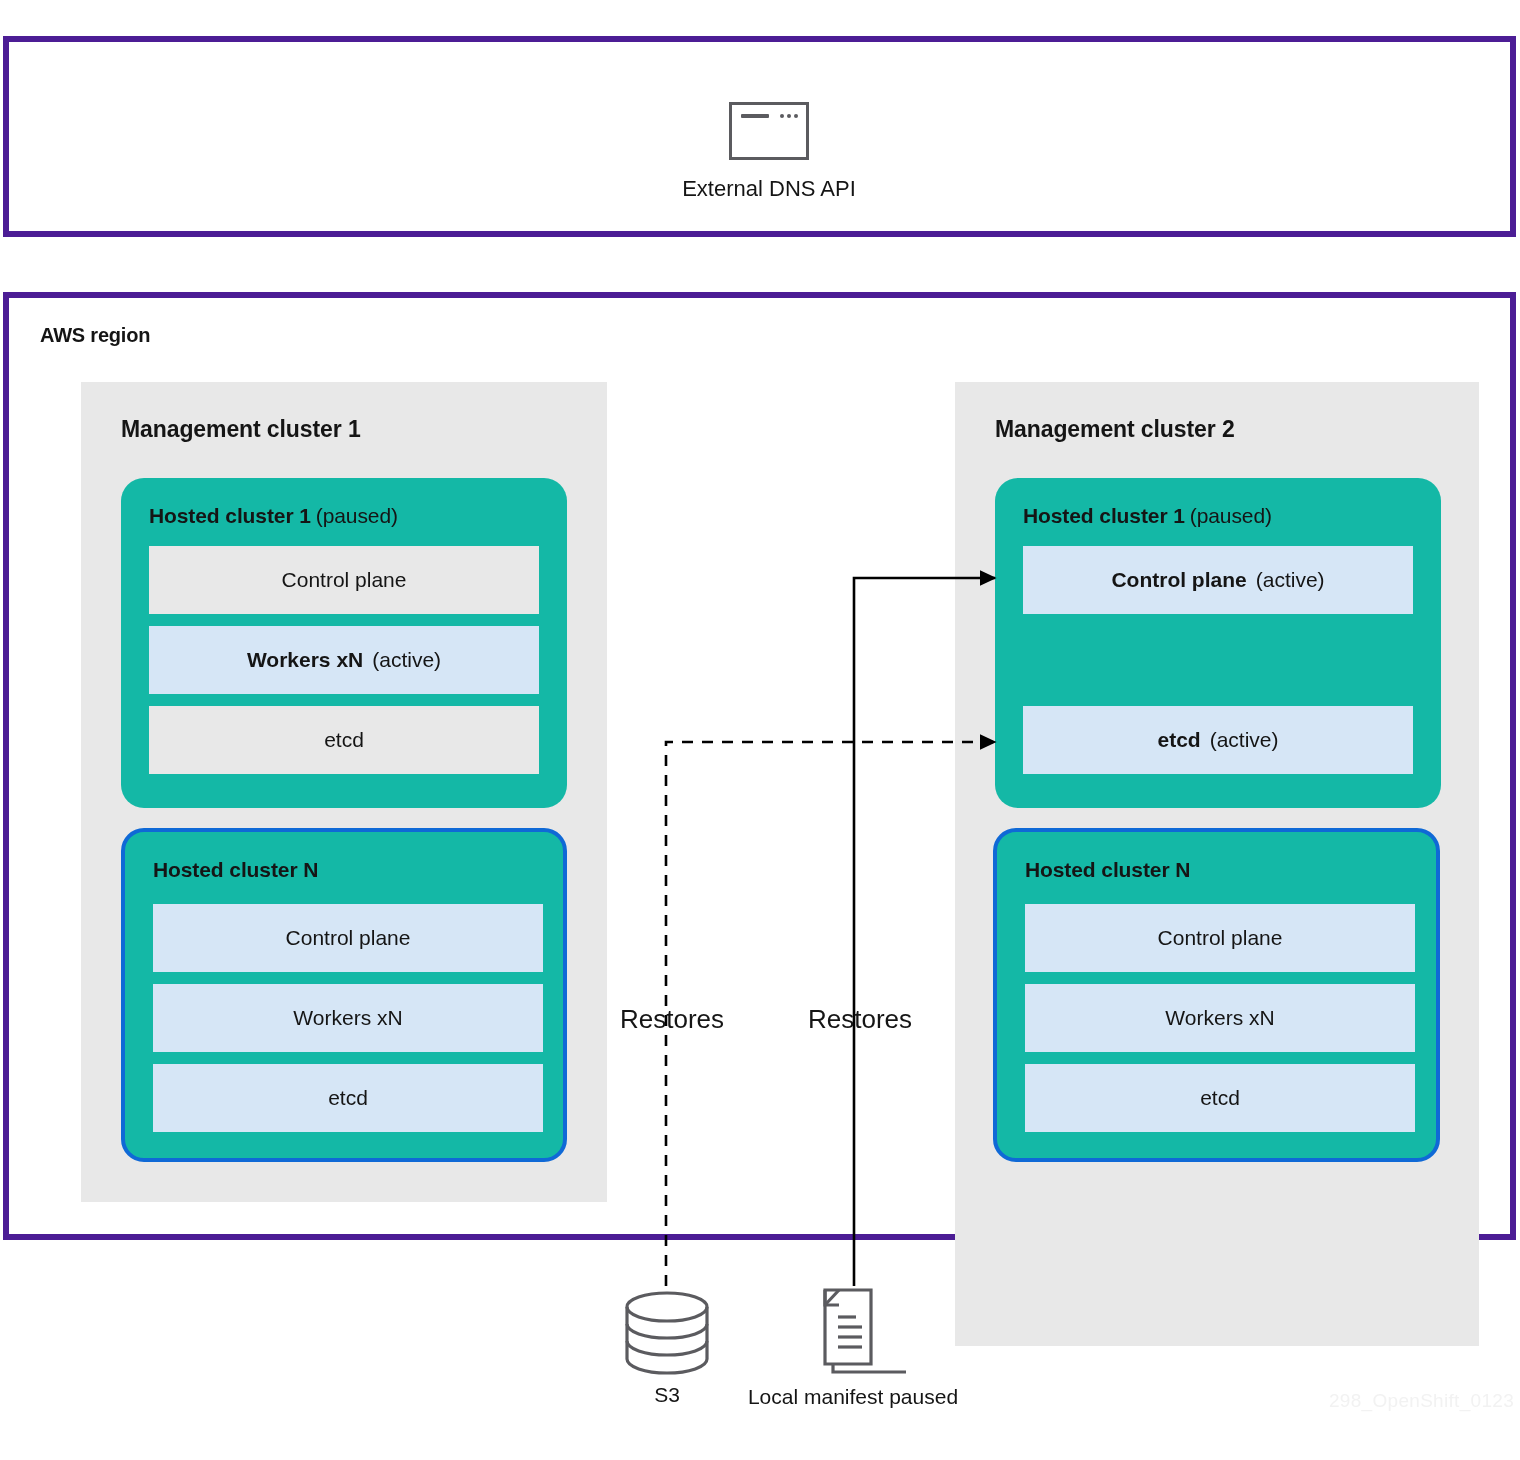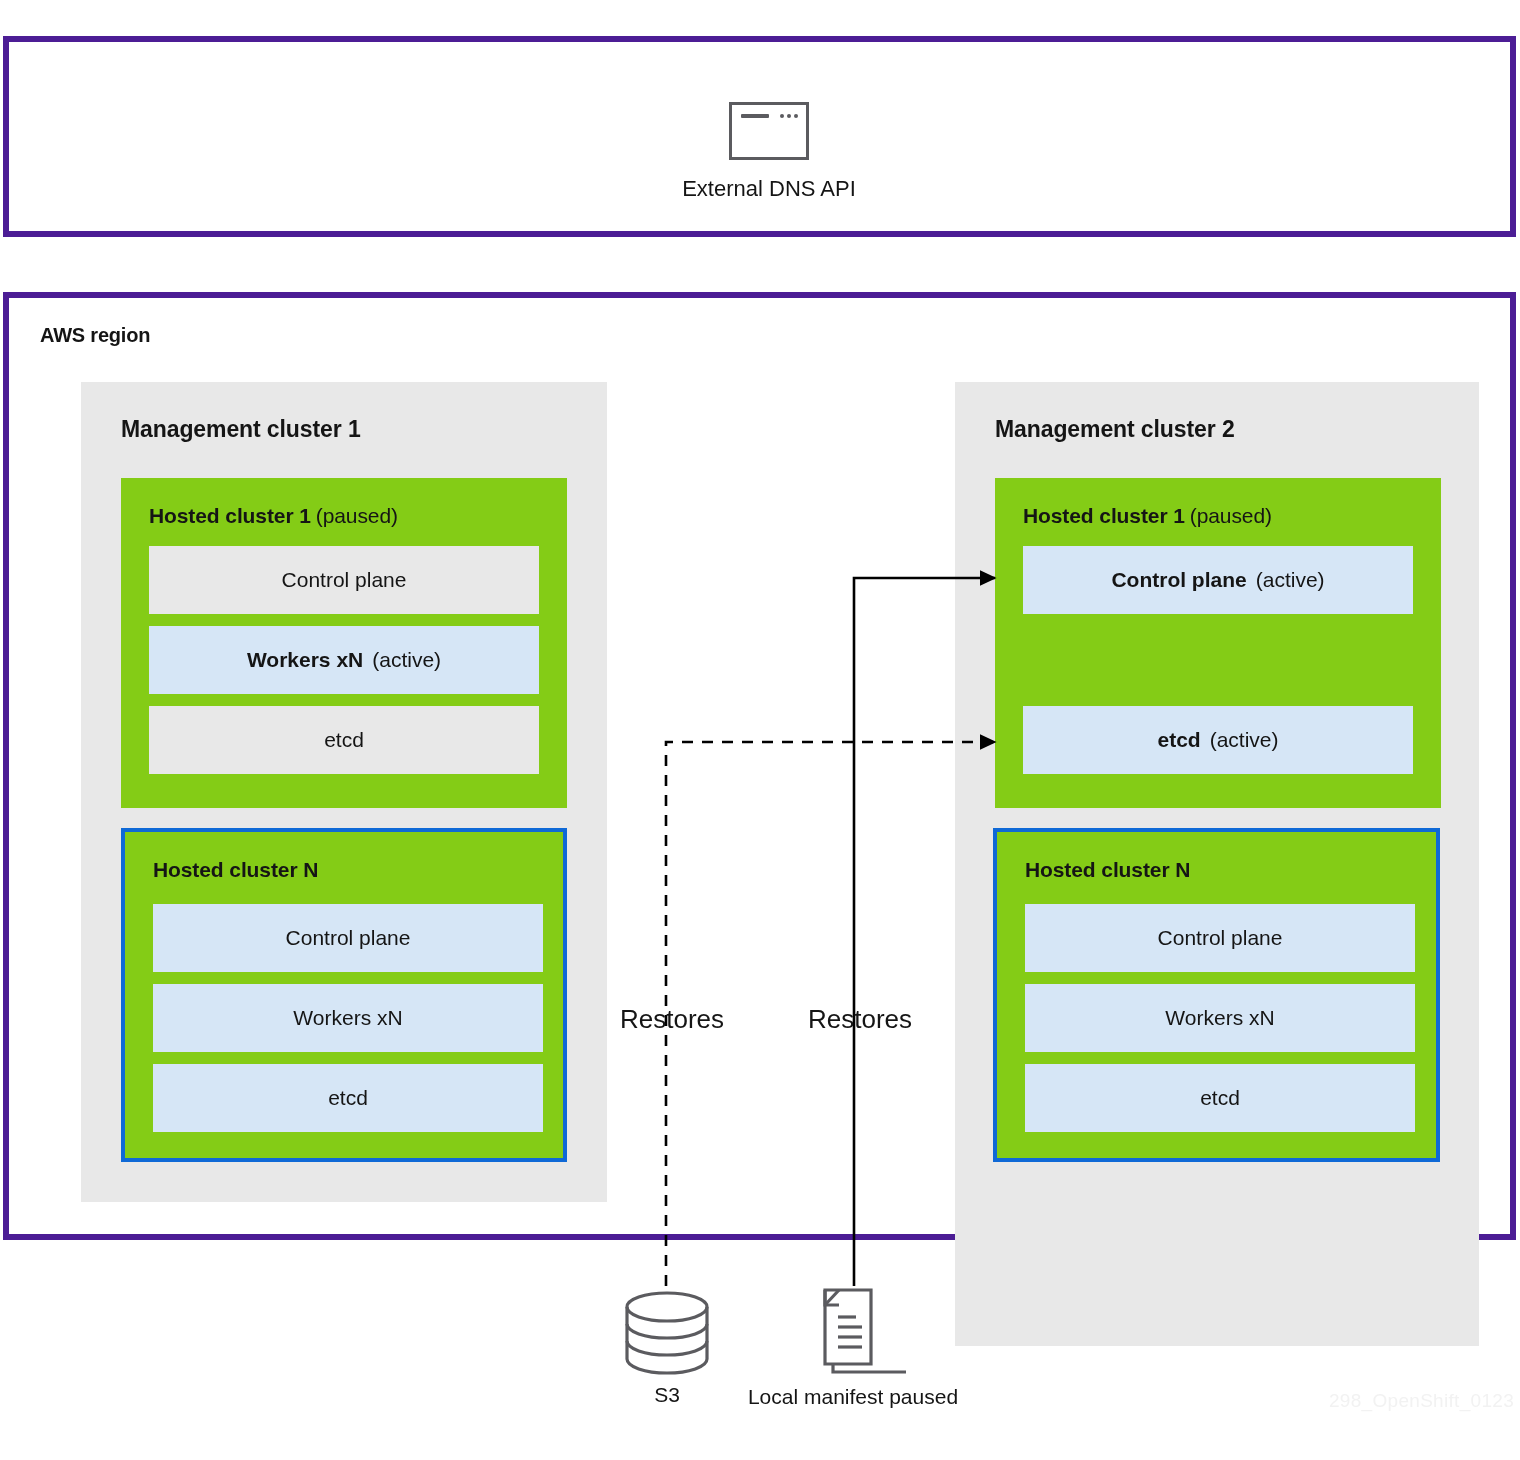--- a/index.html
+++ b/index.html
@@ -98,22 +98,23 @@
     top: 34px;
     left: 40px;
     font-size: 23px;
     font-weight: bold;
     letter-spacing: -0.1px;
     color: #151515;
   }
 
   .hosted-box {
     position: absolute;
-    background: #84cc16;
+    background: #14b8a6;
     box-sizing: border-box;
+    border-radius: 23px;
   }
   .hosted-box.outlined {
     border: 4px solid #0f69d6;
   }
   #hc1-left  { left: 40px; top: 96px;  width: 446px; height: 330px; }
   #hcN-left  { left: 40px; top: 446px; width: 446px; height: 334px; }
   #hc1-right { left: 40px; top: 96px;  width: 446px; height: 330px; }
   #hcN-right { left: 38px; top: 446px; width: 447px; height: 334px; }
 
   .hosted-title {

